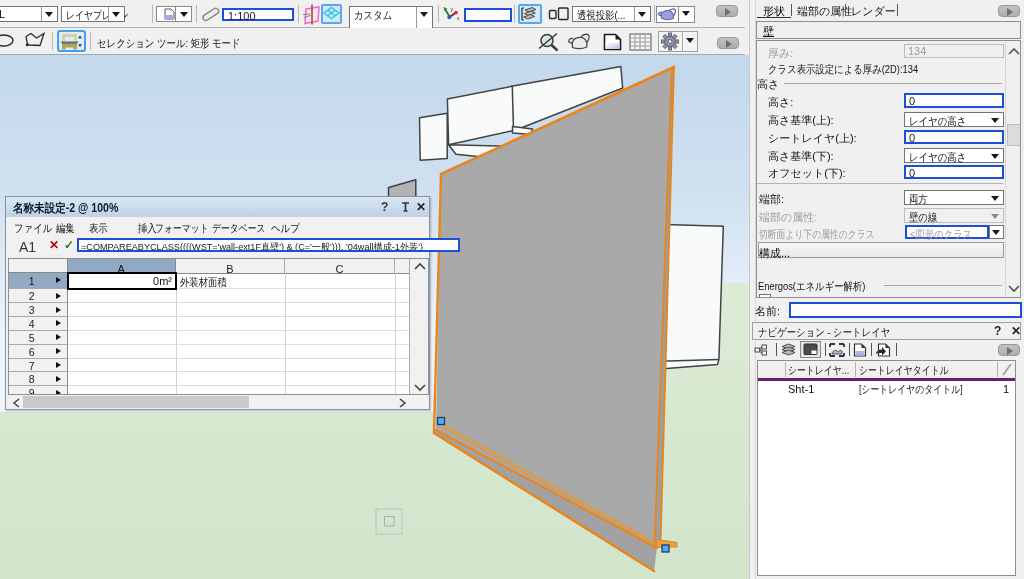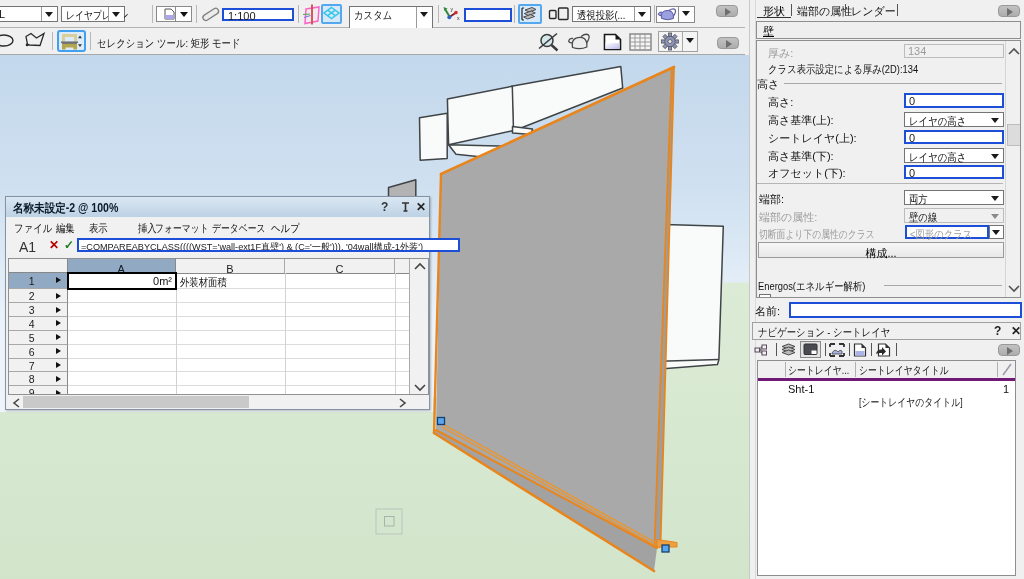--- a/index.html
+++ b/index.html
@@ -1,21 +1,21 @@
 <!DOCTYPE html>
 <html><head><meta charset="utf-8"><style>
 html,body{margin:0;padding:0;width:1024px;height:579px;overflow:hidden;background:#f0f0f0;
 font-family:"Liberation Sans",sans-serif;}
 .ab{position:absolute}
 .t11{font-size:11px;line-height:14px;white-space:nowrap;color:#111}
 .gray{color:#9b9b9b}
 .fld{position:absolute;background:#fff;border:2px solid #1d4ed8;box-sizing:border-box}
 .dfld{position:absolute;background:#f0f0f0;border:1px solid #bcbcbc;box-sizing:border-box}
 .sep1{position:absolute;width:1px;background:#b8b8b8}
-.btn{position:absolute;background:linear-gradient(#f7f7f7,#e8e8e8);border:1px solid #9a9a9a;box-sizing:border-box;text-align:center}
+.btn{position:absolute;background:linear-gradient(#f7f7f7,#e8e8e8);border:1px solid #9a9a9a;box-sizing:border-box;}
 .more{position:absolute;width:22px;height:12px;border-radius:4px;background:linear-gradient(#c2c2c2,#adadad);border:1px solid #999;box-sizing:border-box}
 .more svg{position:absolute;left:6px;top:2px}
 .cmb{position:absolute;background:#fff;border:1px solid #747474;box-sizing:border-box}
 .cmb .tx{position:absolute;left:4px;top:1px;font-size:11px;white-space:nowrap;color:#111}
 .cmb .ar{position:absolute;right:0;top:0;bottom:0;width:15px;border-left:1px solid #9a9a9a;background:#fff}
 .cmb .ar:after{content:"";position:absolute;left:3px;top:5px;border:4px solid transparent;border-top:5px solid #1a1a1a}
 .pn .ar{border-left:none}
 .dar:after{border-top-color:#8a8a8a !important}
 .jp{display:inline-block;transform:scaleX(0.85);transform-origin:0 50%}
 .jp8{display:inline-block;transform:scaleX(0.8);transform-origin:0 50%}
@@ -349,21 +349,21 @@
       <span class="ab" style="left:27px;top:1px;bottom:0;width:1px;background:#b0b0b0;height:15px"></span>
       <span class="t11 ab" style="left:30px;top:2px"><span class="jp8">シートレイヤ...</span></span>
       <span class="ab" style="left:97px;top:1px;width:1px;background:#b0b0b0;height:15px"></span>
       <span class="t11 ab" style="left:101px;top:2px"><span class="jp8">シートレイヤタイトル</span></span>
       <span class="ab" style="left:239px;top:1px;width:1px;background:#b0b0b0;height:15px"></span>
       <svg class="ab" style="left:243px;top:2px" width="12" height="13">
         <line x1="2" y1="12" x2="10" y2="1" stroke="#9a9aa8" stroke-width="1.5"></line>
       </svg>
     </div>
     <span class="t11 ab" style="left:30px;top:21px">Sht-1</span>
-    <span class="t11 ab" style="left:101px;top:34px"><span class="jp8">[シートレイヤのタイトル]</span></span>
+    <span class="t11 ab" style="left:101px;top:21px"><span class="jp8">[シートレイヤのタイトル]</span></span>
     <span class="t11 ab" style="left:245px;top:21px">1</span>
   </div>
 <div class="ab" style="left:5px;top:196px;width:425px;height:214px;background:#f0f0f0;border:1px solid #8494a4;box-sizing:border-box;box-shadow:1px 1px 2px rgba(0,0,0,0.25)">
     <div class="ab" style="left:0;top:0;width:423px;height:20px;background:linear-gradient(#dae7f2,#bdd2e5);border-bottom:1px solid #a8bccc">
       <span class="ab" style="left:7px;top:3px;font-size:12px;font-weight:bold;color:#0a1a2a"><span class="jp" style="transform:scaleX(0.88)">名称未設定-2 @ 100%</span></span>
       <span class="ab" style="left:375px;top:2.5px;font-size:12px;font-weight:bold;color:#333">?</span>
       <svg class="ab" style="left:394px;top:4px" width="11" height="12">
         <path d="M2,2 h7 M5.5,2 v8 M3.5,10 h4" stroke="#333" stroke-width="1.6" fill="none"></path>
       </svg>
       <span class="ab" style="left:410px;top:2.5px;font-size:12px;font-weight:bold;color:#222">✕</span>

